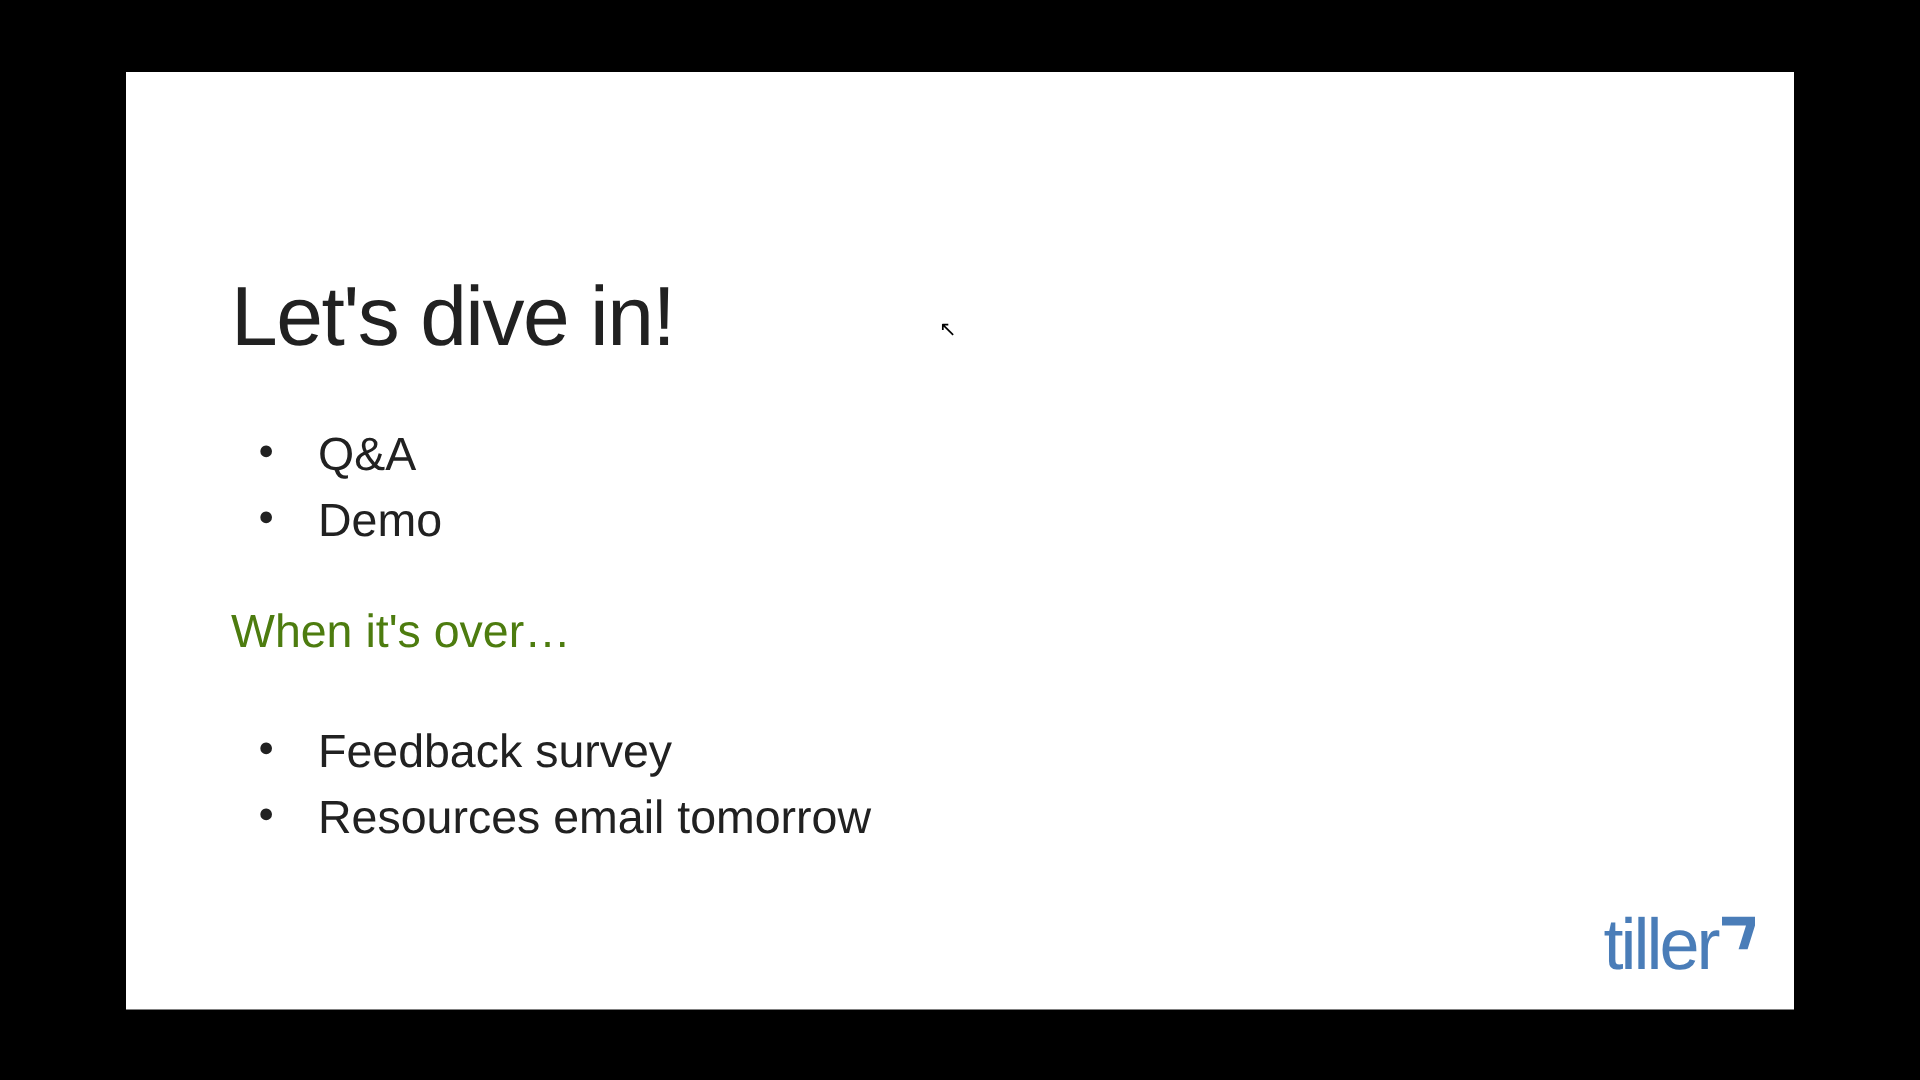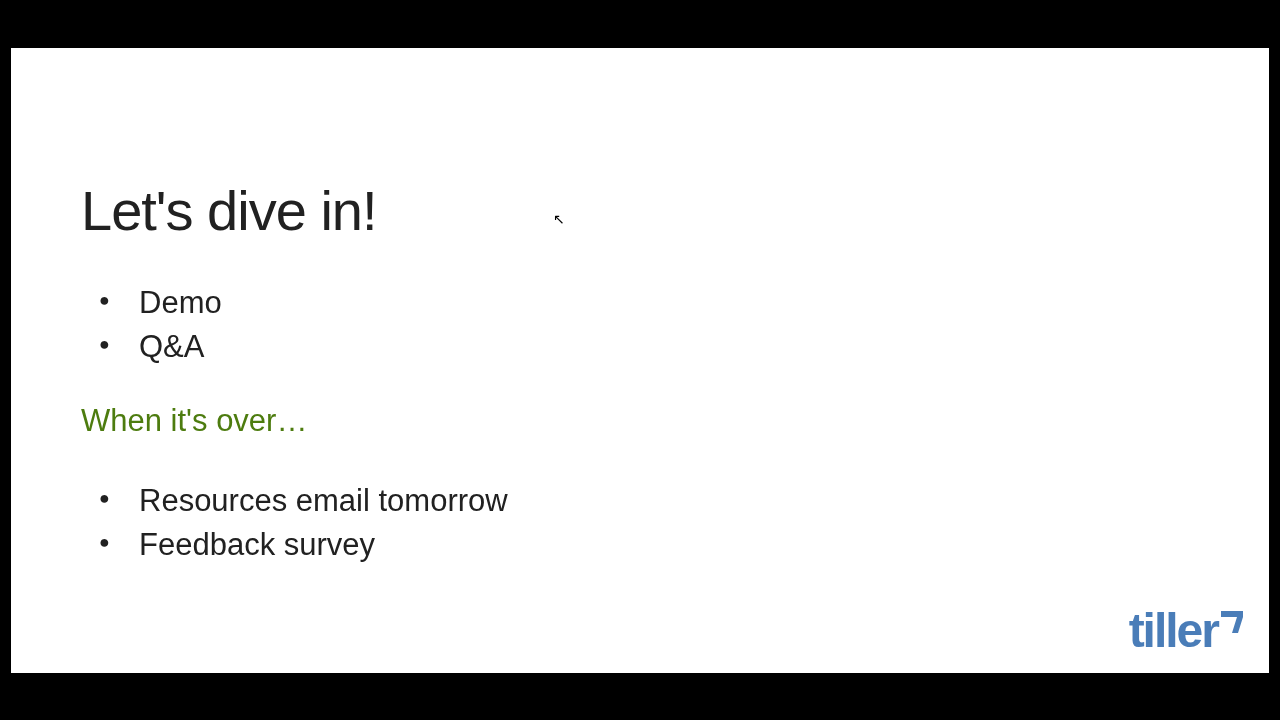--- a/index.html
+++ b/index.html
@@ -11,21 +11,21 @@
       width: 1280px;
       height: 720px;
       background: #000000;
       display: flex;
       align-items: center;
       justify-content: center;
       font-family: Arial, Helvetica, sans-serif;
       overflow: hidden;
     }
     .slide {
-      width: 1258px;
+      width: 1112px;
       height: 625px;
       background: #ffffff;
       position: relative;
       padding: 60px 70px;
     }
     .title {
       font-size: 56px;
       font-weight: 400;
       color: #212121;
       margin-top: 70px;
@@ -59,21 +59,21 @@
     .logo {
       position: absolute;
       bottom: 18px;
       right: 26px;
       display: flex;
       align-items: flex-start;
       gap: 2px;
     }
     .logo-text {
       font-size: 48px;
-      font-weight: 700;
+      font-weight: 400;
       color: #4a7db8;
       letter-spacing: -2px;
       line-height: 1;
     }
     .logo-mark {
       width: 22px;
       height: 22px;
       margin-top: 4px;
       margin-left: 1px;
     }
@@ -85,29 +85,29 @@
       color: #000;
     }
   </style>
 </head>
 <body>
 
 <div class="slide">
   <h1 class="title">Let's dive in!</h1>
 
   <ul class="bullet-list">
+    <li>Q&amp;A</li>
     <li>Demo</li>
-    <li>Q&amp;A</li>
   </ul>
 
   <p class="subheading">When it's over…</p>
 
   <ul class="bullet-list">
+    <li>Feedback survey</li>
     <li>Resources email tomorrow</li>
-    <li>Feedback survey</li>
   </ul>
 
   <div class="logo">
     <span class="logo-text">tiller</span>
     <svg class="logo-mark" viewBox="0 0 22 22">
       <path d="M 0 0 L 22 0 L 22 6 L 17 22 L 11 22 L 16 6 L 0 6 Z" fill="#4a7db8"></path>
     </svg>
   </div>
 
   <div class="cursor">↖</div>

